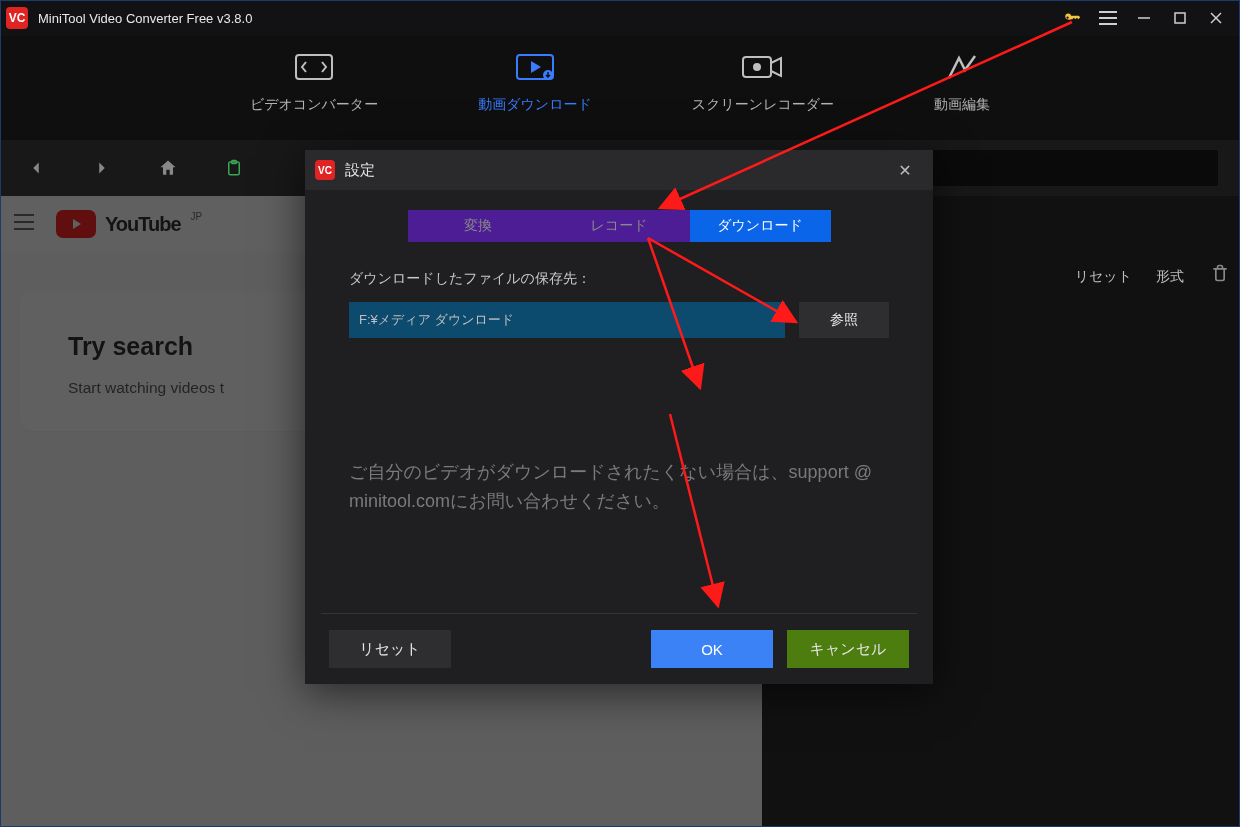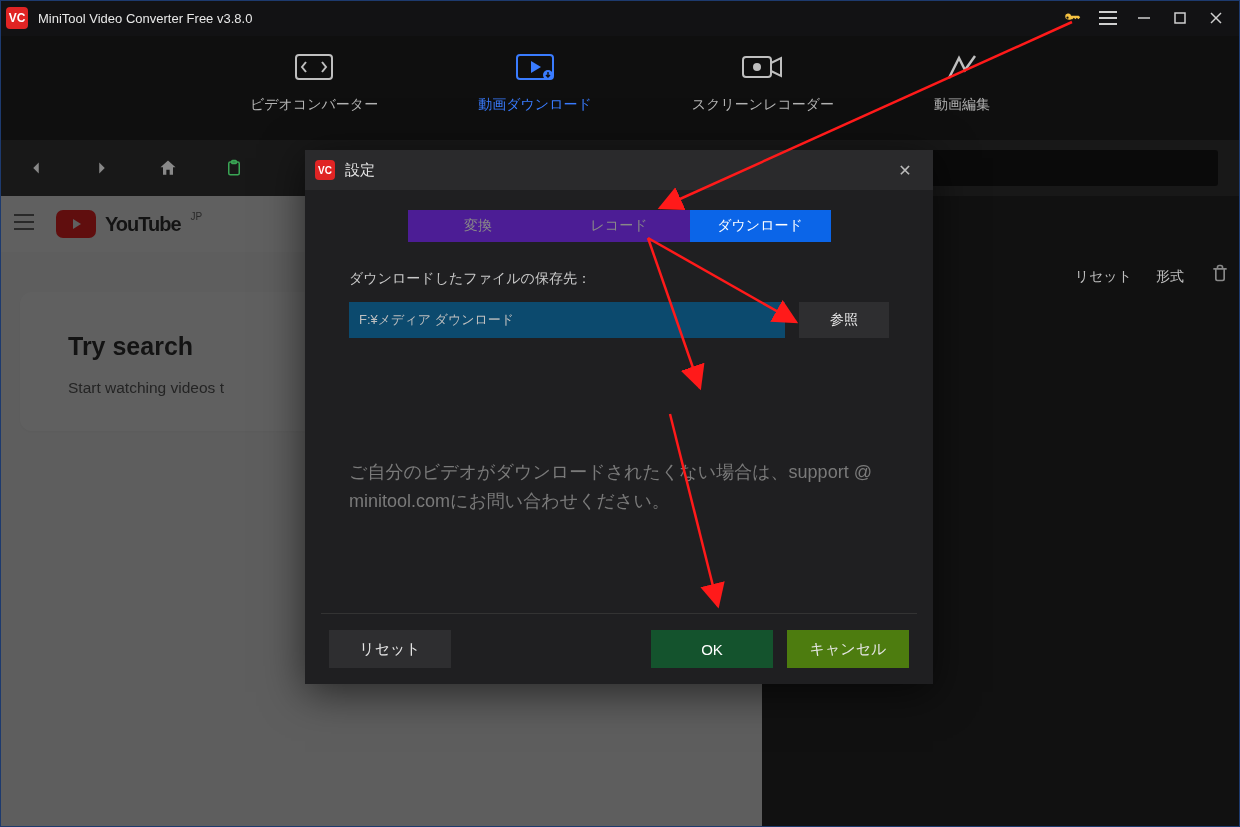--- a/index.html
+++ b/index.html
@@ -75,21 +75,21 @@
     .max-row { display: flex; align-items: center; gap: 20px; margin-top: 26px; font-size: 14px; color: #c9c9c9; }
     .max-select { width: 158px; position: relative; border-bottom: 1px solid #555; height: 26px; display: flex; align-items: center; color: #ddd; cursor: pointer; }
     .max-select .caret { position: absolute; right: 4px; color: #888; font-size: 10px; }
 
     .support-note { margin-top: 120px; font-size: 18px; color: #7a7a7a; line-height: 1.6; }
 
     .dialog-footer { position: absolute; bottom: 16px; left: 0; right: 0; padding: 0 24px; display: flex; gap: 14px; }
     .footer-spacer { flex: 1; }
     .dlg-btn { height: 38px; width: 122px; border: none; font-size: 15px; cursor: pointer; }
     .dlg-reset { background: #2e2e30; color: #e6e6e6; }
-    .dlg-ok { background: #14532d; color: #fff; }
+    .dlg-ok { background: #3b82f6; color: #fff; }
     .dlg-cancel { background: #4d7c0f; color: #e6e6e6; }
     .dialog-hr { position:absolute; left:16px; right:16px; bottom:70px; border:none; border-top:1px solid #333; }
 
     
     svg.arrows { position: absolute; left: 0; top: 0; width: 1240px; height: 827px; pointer-events: none; }
 
     .outer-border { position:absolute; inset:0; border:1px solid #1d3a6e; pointer-events:none; }
   </style>
 </head>
 <body>

